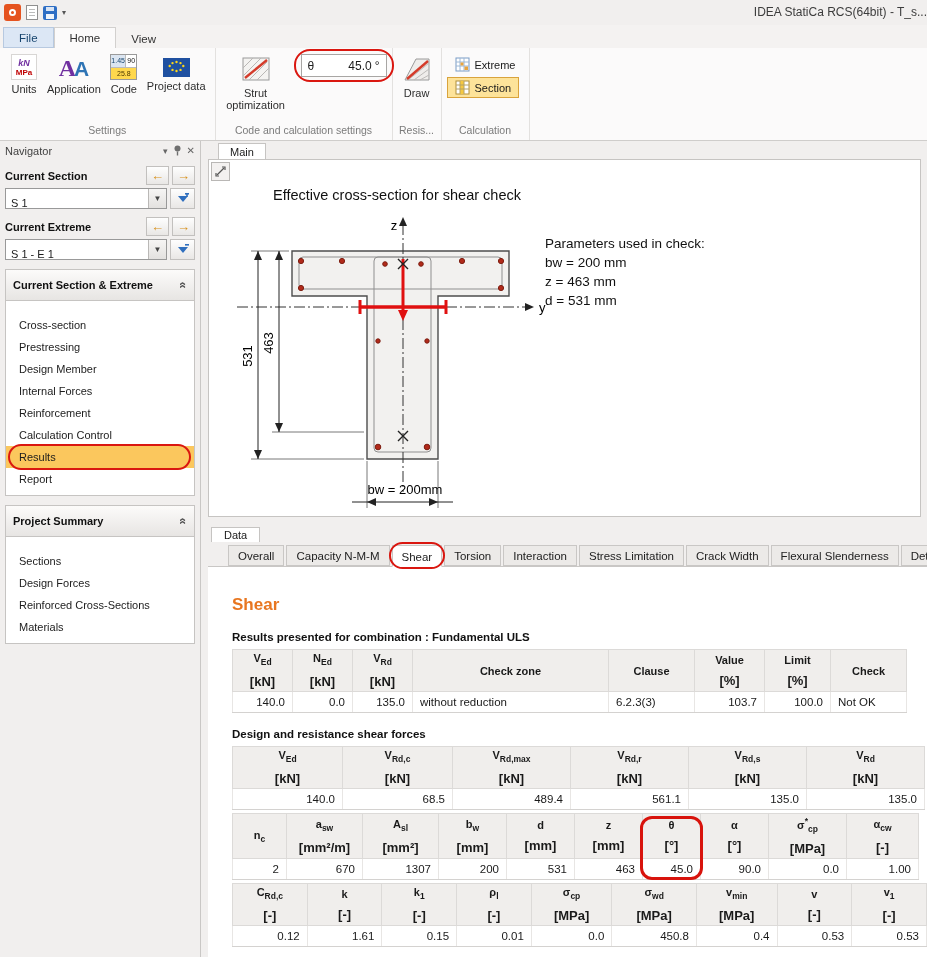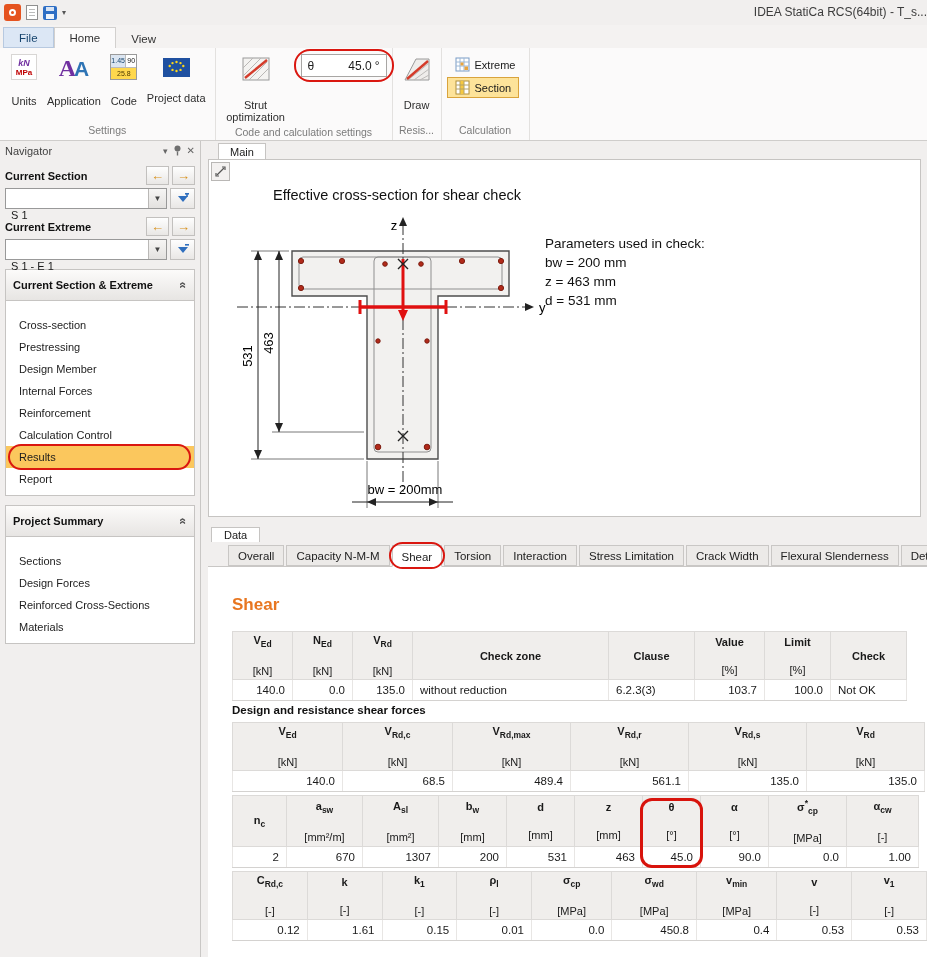--- a/index.html
+++ b/index.html
@@ -24,21 +24,21 @@
   .ribtab { padding:4px 15px 3px; font-size:11.5px; color:#333; }
   .ribtab.file { background:#dce7f5; border:1px solid #b7c9e0; color:#17456e; }
   .ribtab.active { background:#fbfafa; border:1px solid #d2d0ce; border-bottom:none; padding-bottom:4px;margin-top:46px; }
 
   
   .ribbon { position:absolute; top:48px; left:0; right:0; height:93px; background:#fbfafa; border-bottom:1px solid #cfcdcb; display:flex; }
   .rgroup { display:flex; flex-direction:column; border-right:1px solid #e3e1df; }
   .rgroup-content { flex:1; display:flex; align-items:flex-start; padding:4px 5px 0 5px; }
   .rgroup-content.col { flex-direction:column; gap:2px; padding-top:6px; }
   .rgroup-label { height:17px; text-align:center; font-size:10.5px; color:#7b7b7b; line-height:14px; white-space:nowrap; padding:0 6px; }
-  .bigbtn { display:flex; flex-direction:column; align-items:center; padding:2px 4px; gap:15px; min-width:38px; }
+  .bigbtn { display:flex; flex-direction:column; align-items:center; padding:2px 4px; gap:3px; min-width:38px; }
   .bigbtn .lbl { font-size:11px; color:#2e2e2e; text-align:center; line-height:12px; max-width:62px; }
   .ic-units { width:26px; height:26px; border:1px solid #d8d6d4; background:#fff; display:flex; flex-direction:column; align-items:center; justify-content:center; }
   .ic-units .u1 { color:#7030a0; font-weight:bold; font-style:italic; font-size:9px; line-height:10px; }
   .ic-units .u2 { color:#c00000; font-weight:bold; font-size:8px; line-height:9px; }
   .ic-app { height:26px; display:flex; align-items:flex-end; }
   .ic-app .a1 { font-family:"Liberation Serif",serif; color:#7030a0; font-size:24px; line-height:24px; font-weight:bold; }
   .ic-app .a2 { color:#2e74b5; font-size:21px; line-height:22px; font-weight:bold; margin-left:-2px; }
   .ic-code { width:27px; height:26px; border:1px solid #9a9a9a; background:#fff; display:flex; flex-direction:column; font-size:7px; line-height:8px; text-align:center; }
   .ic-code .top { display:flex; border-bottom:1px solid #bbb; }
   .ic-code .top span { flex:1; padding-top:2px; height:12px; }
@@ -60,21 +60,21 @@
   .navigator { width:201px; background:#f1efee; border-right:1px solid #c9c7c5; font-size:11px; flex:none; }
   .nav-head { height:19px; display:flex; align-items:center; padding:0 5px; color:#3f3f3f; gap:5px; }
   .nav-head .t { flex:1; }
   .nav-head .ic { color:#666; font-size:9px; }
   .nav-body { padding:3px 5px 0 5px; }
   .row-label { display:flex; align-items:center; margin:3px 0 3px 0; }
   .row-label .t { flex:1; font-weight:bold; color:#111; }
   .arrbtn { width:23px; height:19px; border:1px solid #c2c0be; background:linear-gradient(#fefefe,#e9e7e5); display:flex; align-items:center; justify-content:center; color:#d8921e; font-weight:bold; font-size:13px; margin-left:3px; }
   .combo-row { display:flex; margin-bottom:8px; }
   .combo { flex:1; height:21px; border:1px solid #999; background:#fff; display:flex; align-items:stretch; }
-  .combo .val { flex:1; padding:20px 0 0 5px; }
+  .combo .val { flex:1; padding:8px 0 0 5px; }
   .combo .dd { width:18px; background:linear-gradient(#f6f5f4,#e3e1df); border-left:1px solid #bab8b6; display:flex; align-items:center; justify-content:center; font-size:8px; color:#444; }
   .combo-btn { width:25px; height:21px; margin-left:3px; border:1px solid #c2c0be; background:linear-gradient(#fefefe,#e9e7e5); display:flex; align-items:center; justify-content:center; }
   .sec-header { height:32px; border:1px solid #c6c4c2; background:linear-gradient(#fcfbfa,#e7e5e3); display:flex; align-items:center; padding:0 7px; font-weight:bold; color:#111; margin-top:9px; }
   .sec-header .chev { margin-left:auto; transform:rotate(90deg); color:#555; font-size:12px; }
   .nav-items { background:#fff; border:1px solid #c6c4c2; border-top:none; padding:13px 0 5px 0; }
   .nav-item { height:22px; line-height:22px; padding-left:13px; position:relative; color:#1c1c1c; }
   .nav-item.selected { background:#fbc75d; }
   .nav-item.ncircled::after { content:""; position:absolute; left:2px; right:3px; top:-2px; bottom:-2px; border:2.5px solid #da1710; border-radius:13px; pointer-events:none; z-index:5; }
 
   
@@ -95,21 +95,21 @@
   .dtab { padding:4px 9px 3px; font-size:11.5px; border:1px solid #c9c7c5; background:#eceae8; margin-right:2px; position:relative; color:#222; }
   .dtab.active { background:#fff; border-bottom:1px solid #fff; margin-bottom:-1px; padding-top:5px; }
   .dtab.tcircled::after { content:""; position:absolute; left:-4px; right:-4px; top:-4px; bottom:-3px; border:2.5px solid #da1710; border-radius:14px; pointer-events:none; z-index:6; }
   .dp-content { flex:1; background:#fff; overflow:hidden; padding:28px 0 0 24px; }
   .shear-h { color:#e87620; font-size:17px; font-weight:bold; margin-bottom:16px; }
   .sec-title { font-weight:bold; font-size:11.5px; color:#111; margin:15px 0 6px 0; }
   .sec-title:first-of-type { margin-top:0; }
 
   table.rtab { border-collapse:collapse; table-layout:fixed; margin-bottom:3px; }
   .rtab th { background:#f0eeec; border:1px solid #dcdad8; font-size:11px; font-weight:bold; text-align:center; vertical-align:middle; height:38px; padding:2px 1px; position:relative; }
-  .rtab th .hu { font-weight:normal; font-size:11px; margin-top:16px; }
+  .rtab th .hu { font-weight:bold; font-size:13px; margin-top:7px; }
   .rtab sub { font-size:8.5px; }
   .rtab sup { font-size:8.5px; }
   .rtab td { border:1px solid #e8e6e4; border-top:1px solid #d4d2d0; border-bottom:1px solid #d4d2d0; font-size:11.5px; height:21px; padding:1px 7px; background:#fff; }
   .rtab td.r { text-align:right; }
   .rtab td.l { text-align:left; }
   .rtab th.hl::after { content:""; position:absolute; left:-3px; right:-3px; top:2px; bottom:-22px; border:3px solid #d8130c; border-radius:12px; pointer-events:none; z-index:4; }
 </style>
 </head>
 <body>
 
@@ -404,20 +404,21 @@
           <div class="dtab">Torsion</div>
           <div class="dtab">Interaction</div>
           <div class="dtab">Stress Limitation</div>
           <div class="dtab">Crack Width</div>
           <div class="dtab">Flexural Slenderness</div>
           <div class="dtab">Deta...</div>
         </div>
       <div class="dp-content">
         <div class="shear-h">Shear</div>
         <div id="tables">
+            <div class="sec-title">Results presented for combination : Fundamental ULS</div>
             <table class="rtab">
               <colgroup>
                 <col style="width: 60px;">
                 <col style="width: 60px;">
                 <col style="width: 60px;">
                 <col style="width: 196px;">
                 <col style="width: 86px;">
                 <col style="width: 70px;">
                 <col style="width: 66px;">
                 <col style="width: 76px;">

